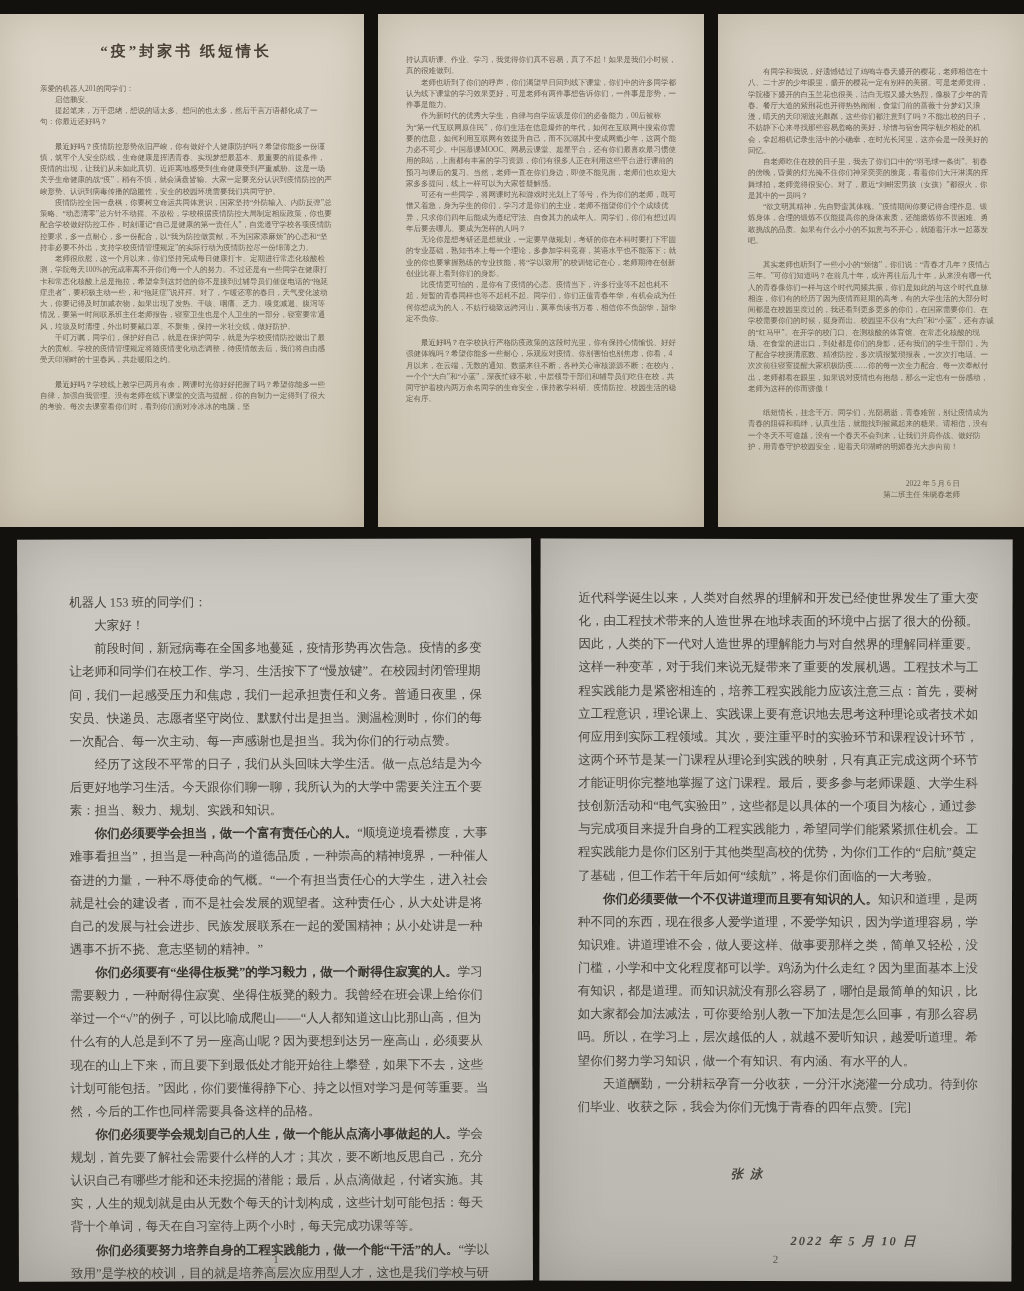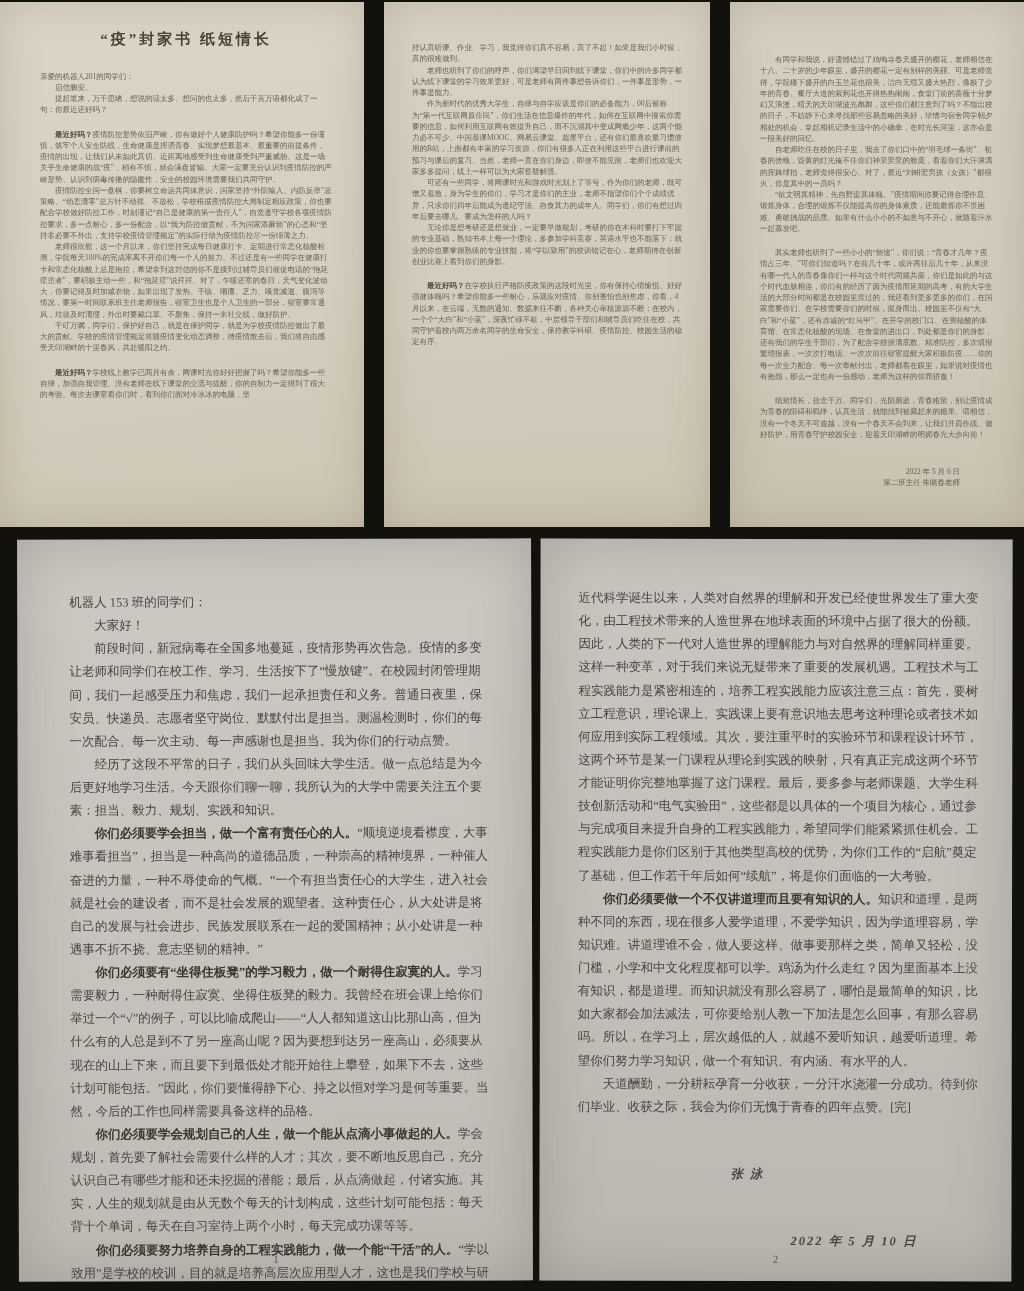--- a/index.html
+++ b/index.html
@@ -3,40 +3,40 @@
 <meta charset="utf-8">
 <style>
   html,body{margin:0;padding:0;}
   body{
     width:1024px;height:1291px;overflow:hidden;
     background:#13110e;
     font-family:"Liberation Serif","DejaVu Serif",serif;
   }
   
   .photo-top{
-    height:527px;display:flex;gap:20px;background:#13110e;
-    padding-top:2px;box-sizing:border-box;
+    height:527px;display:flex;gap:14px;background:#13110e;
+    padding-top:14px;box-sizing:border-box;
   }
   .tpage{
     box-sizing:border-box;overflow:hidden;position:relative;
     color:#675d50;font-size:7.5px;line-height:1.5;
     box-shadow:inset 0 0 40px rgba(120,105,80,.25);
   }
   .tpage1{flex:0 0 364px;background:linear-gradient(172deg,#dbd5c7 0%,#d6cfc0 55%,#cdc5b4 100%);padding:26px 32px 0 40px;}
   .tpage2{flex:0 0 326px;background:linear-gradient(178deg,#d8d2c4 0%,#d3ccbd 60%,#ccc4b3 100%);padding:40px 26px 0 28px;}
   .tpage3{flex:1 1 auto;background:linear-gradient(184deg,#d6d0c2 0%,#d1cabb 55%,#c9c1b0 100%);padding:52px 30px 0 30px;}
   .ttitle{
     margin:0 0 20px 0;text-align:center;font-size:15px;font-weight:bold;
     letter-spacing:3px;color:#4b4136;
   }
   .tpage .para{margin:0;text-indent:2em;}
   .tpage .gap{margin-top:13px;}
   .tpage .addr{text-indent:0;}
   .tpage .cont{text-indent:0;}
-  .tpage .lead{font-weight:bold;color:#574c3f;text-align:right;}
+  .tpage .lead{font-weight:normal;color:#574c3f;text-align:right;}
   .tpage .sig{text-indent:0;text-align:right;padding-right:34px;}
   .tpage .sig.gap{margin-top:26px;}
   
   .photo-bottom{
     height:762px;box-sizing:border-box;background:#13110e;
     padding:12px 12px 8px 18px;display:flex;gap:8px;
   }
   .bpage{
     box-sizing:border-box;overflow:hidden;position:relative;
     color:#45443e;font-size:12.5px;line-height:1.85;
@@ -72,20 +72,21 @@
         <p class="para gap"><b class="lead">最近好吗？</b><span>学校线上教学已两月有余，网课时光你好好把握了吗？希望你能多一些自律，加强自我管理。没有老师在线下课堂的交流与提醒，你的自制力一定得到了很大的考验。每次去课室看你们时，看到你们面对冷冰冰的电脑，坚</span></p>
       </div>
   </div>
   <div class="tpage tpage2">
     <div>
         <p class="para cont"><b class="lead"></b><span>持认真听课、作业、学习，我觉得你们真不容易，真了不起！如果是我们小时候，真的很难做到。</span></p>
         <p class="para"><b class="lead"></b><span>老师也听到了你们的呼声，你们渴望早日回到线下课堂，你们中的许多同学都认为线下课堂的学习效果更好，可是老师有两件事想告诉你们，一件事是形势，一件事是能力。</span></p>
         <p class="para"><b class="lead"></b><span>作为新时代的优秀大学生，自律与自学应该是你们的必备能力，00后被称为“第一代互联网原住民”，你们生活在信息爆炸的年代，如何在互联网中搜索你需要的信息，如何利用互联网有效提升自己，而不沉溺其中变成网瘾少年，这两个能力必不可少。中国慕课MOOC、网易云课堂、超星平台，还有你们最喜欢最习惯使用的B站，上面都有丰富的学习资源，你们有很多人正在利用这些平台进行课前的预习与课后的复习。当然，老师一直在你们身边，即使不能见面，老师们也欢迎大家多多提问，线上一样可以为大家答疑解惑。</span></p>
         <p class="para"><b class="lead"></b><span>可还有一些同学，将网课时光和游戏时光划上了等号，作为你们的老师，既可惜又着急，身为学生的你们，学习才是你们的主业，老师不指望你们个个成绩优异，只求你们四年后能成为遵纪守法、自食其力的成年人。同学们，你们有想过四年后要去哪儿、要成为怎样的人吗？</span></p>
         <p class="para"><b class="lead"></b><span>无论你是想考研还是想就业，一定要早做规划，考研的你在本科时要打下牢固的专业基础，熟知书本上每一个理论，多参加学科竞赛，英语水平也不能落下；就业的你也要掌握熟练的专业技能，将“学以致用”的校训铭记在心，老师期待在创新创业比赛上看到你们的身影。</span></p>
+        <p class="para"><b class="lead"></b><span>比疫情更可怕的，是你有了疫情的心态。疫情当下，许多行业等不起也耗不起，短暂的青春同样也等不起耗不起。同学们，你们正值青春年华，有机会成为任何你想成为的人，不妨行稳致远跨河山，莫辜负读书万卷，相信你不负韶华，韶华定不负你。</span></p>
         <p class="para gap"><b class="lead">最近好吗？</b><span>在学校执行严格防疫政策的这段时光里，你有保持心情愉悦、好好强健体魄吗？希望你能多一些耐心，乐观应对疫情。你别害怕也别焦虑，你看，4月以来，在云端，无数的通知、数据来往不断，各种关心审核源源不断；在校内，一个个“大白”和“小蓝”，深夜忙碌不歇，中层领导干部们和辅导员们吃住在校，共同守护着校内两万余名同学的生命安全，保持教学科研、疫情防控、校园生活的稳定有序。</span></p>
       </div>
   </div>
   <div class="tpage tpage3">
     <div>
         <p class="para"><b class="lead"></b><span>有同学和我说，好遗憾错过了鸡鸣寺春天盛开的樱花，老师相信在十八、二十岁的少年眼里，盛开的樱花一定有别样的美丽。可是老师觉得，学院楼下盛开的白玉兰花也很美，洁白无瑕又盛大热烈，像极了少年的青春。餐厅大道的紫荆花也开得热热闹闹，食堂门前的蔷薇十分梦幻又浪漫，晴天的天印湖波光粼粼，这些你们都注意到了吗？不能出校的日子，不妨静下心来寻找那些容易忽略的美好，珍惜与宿舍同学朝夕相处的机会，拿起相机记录生活中的小确幸，在时光长河里，这亦会是一段美好的回忆。</span></p>
         <p class="para"><b class="lead"></b><span>自老师吃住在校的日子里，我去了你们口中的“羽毛球一条街”。初春的傍晚，昏黄的灯光掩不住你们神采奕奕的脸庞，看着你们大汗淋漓的挥舞球拍，老师觉得很安心。对了，最近“刘畊宏男孩（女孩）”都很火，你是其中的一员吗？</span></p>
         <p class="para"><b class="lead"></b><span>“欲文明其精神，先自野蛮其体魄。”疫情期间你要记得合理作息、锻炼身体，合理的锻炼不仅能提高你的身体素质，还能磨炼你不畏困难、勇敢挑战的品质。如果有什么小小的不如意与不开心，就随着汗水一起蒸发吧。</span></p>
         <p class="para gap"><b class="lead"></b><span>其实老师也听到了一些小小的“烦恼”，你们说：“青春才几年？疫情占三年。”可你们知道吗？在前几十年，或许再往后几十年，从来没有哪一代人的青春像你们一样与这个时代同频共振，你们是如此的与这个时代血脉相连，你们有的经历了因为疫情而延期的高考，有的大学生活的大部分时间都是在校园里度过的，我还看到更多更多的你们，在国家需要你们、在学校需要你们的时候，挺身而出。校园里不仅有“大白”和“小蓝”，还有赤诚的“红马甲”。在开学的校门口、在测核酸的体育馆、在常态化核酸的现场、在食堂的进出口，到处都是你们的身影，还有我们的学生干部们，为了配合学校摸清底数、精准防控，多次填报繁琐报表，一次次打电话、一次次前往寝室提醒大家积极防疫……你的每一次全力配合、每一次奉献付出，老师都看在眼里，如果说对疫情也有抱怨，那么一定也有一份感动，老师为这样的你而骄傲！</span></p>
         <p class="para gap"><b class="lead"></b><span>纸短情长，挂念千万。同学们，光阴易逝，青春难留，别让疫情成为青春的阻碍和羁绊，认真生活，就能找到被藏起来的糖果。请相信，没有一个冬天不可逾越，没有一个春天不会到来，让我们并肩作战、做好防护，用青春守护校园安全，迎着天印湖畔的明媚春光大步向前！</span></p>

